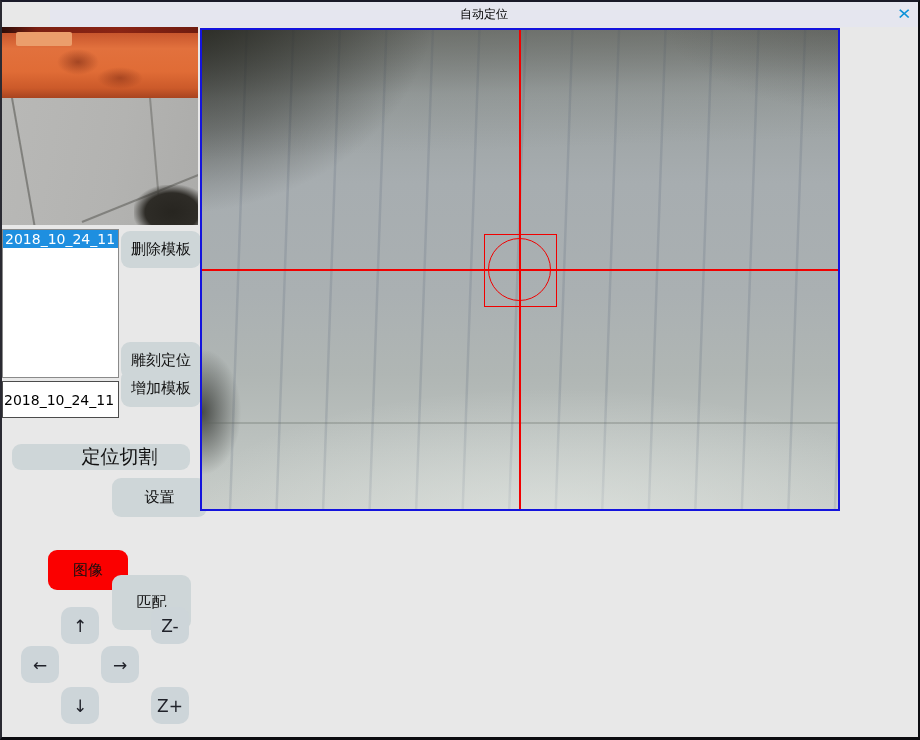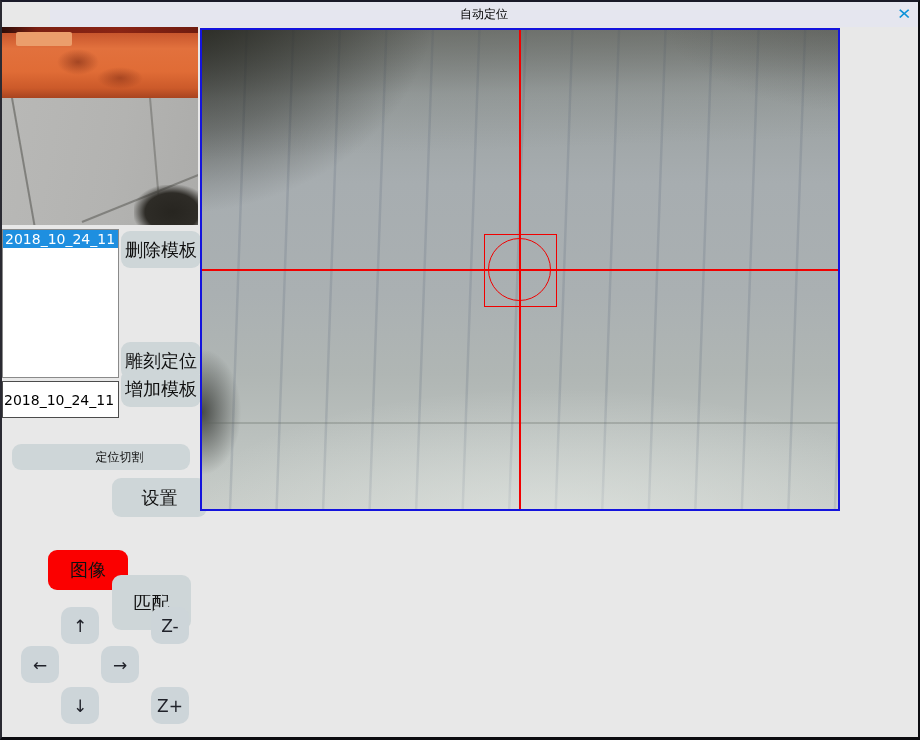--- a/index.html
+++ b/index.html
@@ -41,24 +41,24 @@
   .listbox{position:absolute;left:0;top:227px;width:117px;height:149px;background:#fff;
     border:1px solid #8a8a8a;box-sizing:border-box;}
   .list-item{height:18px;line-height:18px;font-size:14px;padding-left:2px;
     white-space:nowrap;overflow:hidden;}
   .list-item.selected{background:#1e8fe0;color:#fff;}
   .name-input{position:absolute;left:0;top:379px;width:117px;height:37px;box-sizing:border-box;
     border:1px solid #4c4c4c;background:#fff;font-size:14px;padding:0 1px;color:#000;
     font-family:inherit;border-radius:0;}
   
   .btn{position:absolute;display:flex;align-items:center;justify-content:center;
-    background:#ced6d8;border:none;border-radius:9px;font-size:18px;color:#101010;
+    background:#ced6d8;border:none;border-radius:9px;font-size:15px;color:#101010;
     font-family:inherit;cursor:pointer;padding:0;}
   .tbtn{left:119px;width:80px;height:37px;}
-  .btn.wide{left:10px;top:442px;width:178px;height:26px;font-size:12px;padding-left:37px;}
+  .btn.wide{left:10px;top:442px;width:178px;height:26px;font-size:19px;padding-left:37px;}
   .btn.red{background:#fb0000;margin-left:36px;}
   .jog{background:#cdd5d9;border-radius:10px;width:38px;height:37px;font-size:17px;
     color:#20222a;font-weight:400;}
   
   .camera{position:absolute;left:198px;top:26px;width:640px;height:483px;box-sizing:border-box;
     border:2px solid #1414dd;overflow:hidden;}
   .feed{position:absolute;left:0;top:0;width:636px;height:479px;
     background:
       radial-gradient(ellipse 380px 320px at -30px -40px,rgba(18,18,12,.85) 0%,rgba(18,18,12,.35) 45%,rgba(18,18,12,0) 70%),
       radial-gradient(ellipse 300px 160px at 104% -6%,rgba(50,50,45,.28),rgba(50,50,45,0) 70%),

